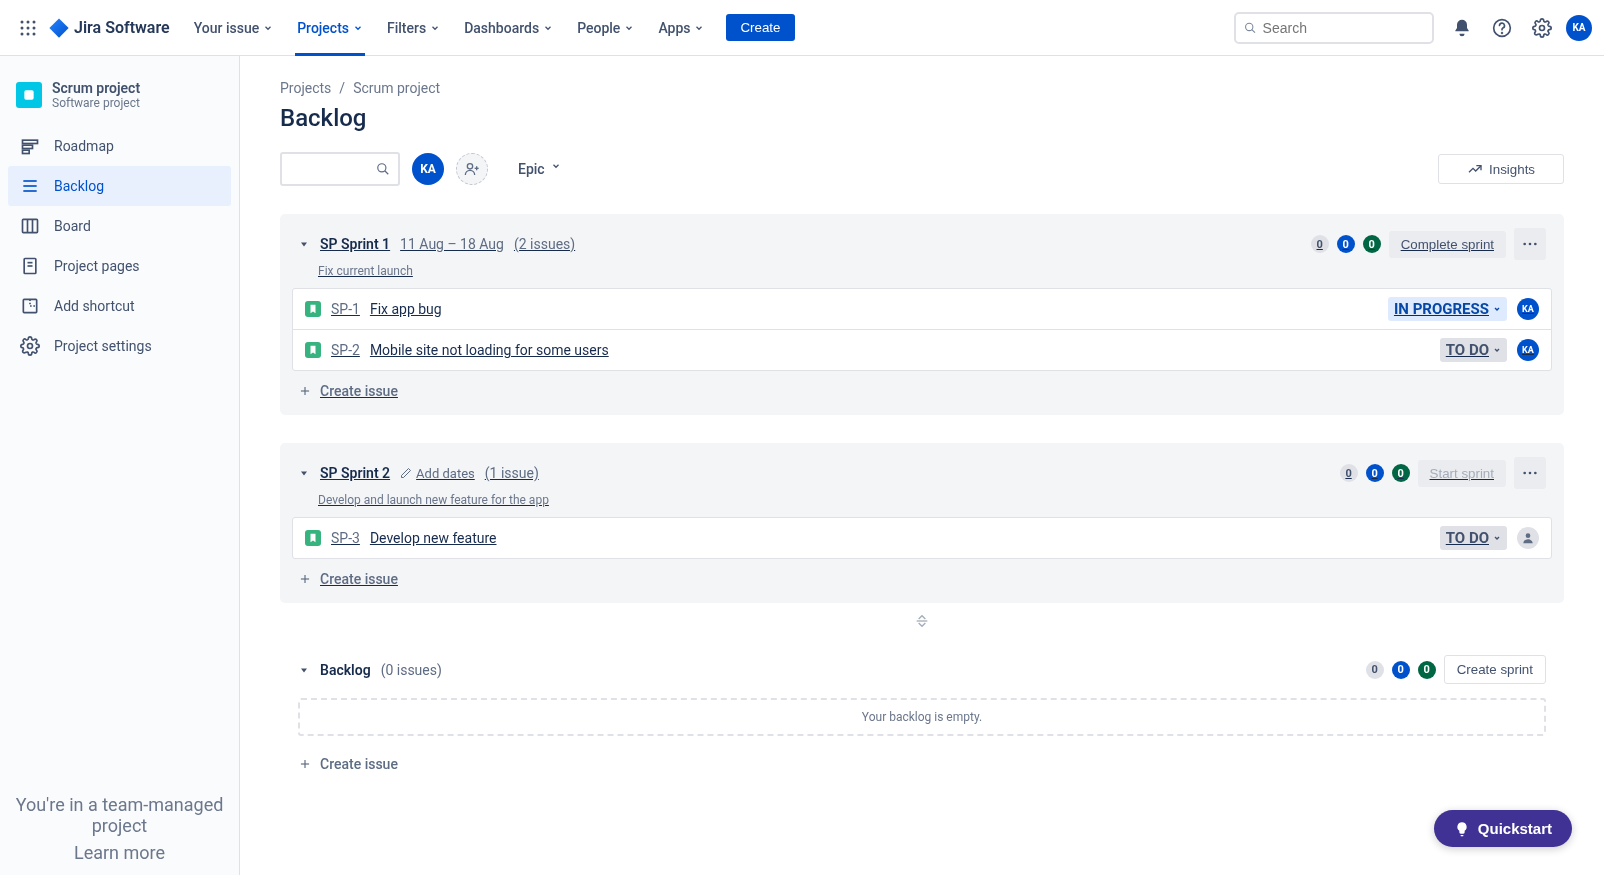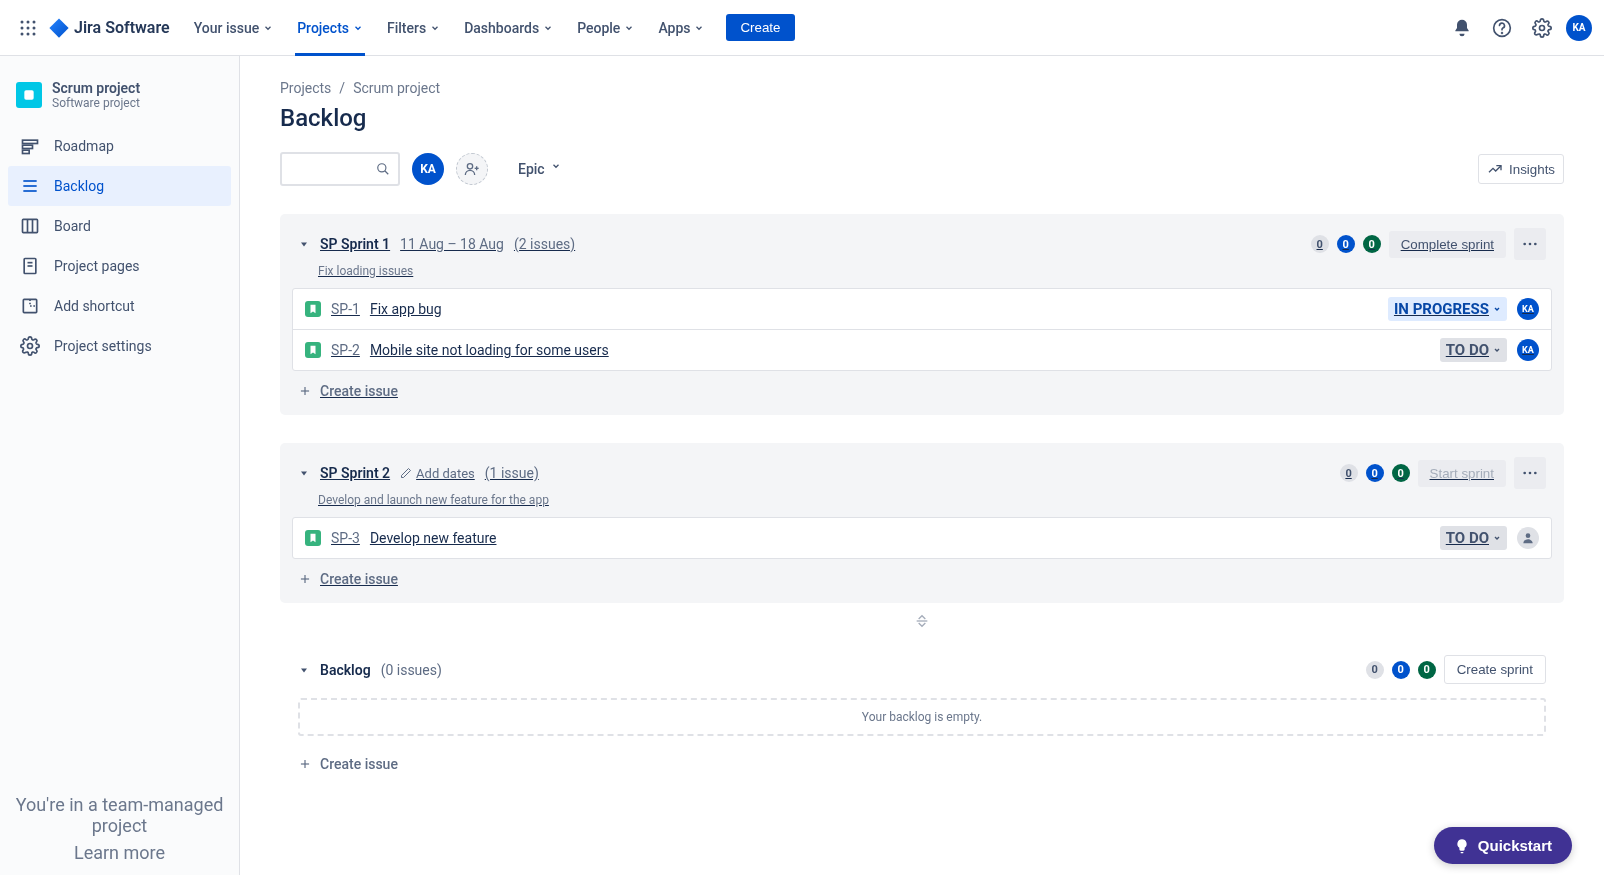--- a/index.html
+++ b/index.html
@@ -44,21 +44,21 @@
 .breadcrumbs a { color:#6B778C; text-decoration:none; cursor:pointer; }
 .page-title { font-size:24px; font-weight:500; color:#172B4D; margin-top:8px; }
 
 
 .filter-row { display:flex; align-items:center; gap:12px; margin-top:20px; }
 .filter-search { width:120px; height:34px; border:2px solid #dfe1e6; border-radius:3px; display:flex; align-items:center; justify-content:flex-end; padding-right:8px; color:#5E6C84; }
 .avatar-md { width:32px; height:32px; border-radius:50%; background:#0052CC; color:#fff; font-size:12px; font-weight:700; display:flex; align-items:center; justify-content:center; }
 .add-person { width:32px; height:32px; border-radius:50%; background:#f4f5f7; border:1px dashed #c1c7d0; display:flex; align-items:center; justify-content:center; color:#5E6C84; cursor:pointer; }
 .epic-dd { display:flex; align-items:flex-start; gap:6px; padding:6px 10px; cursor:pointer; color:#42526E; font-weight:500; margin-left:8px; }
 .filter-spacer { flex:1; }
-.insights-btn { border:1px solid #dfe1e6; background:#fff; display:flex; align-items:center; gap:6px; padding:6px 8px; border-radius:3px; cursor:pointer; color:#42526E; font-weight:500; }
+.insights-btn { border:1px solid #dfe1e6; background:#fff; display:flex; align-items:center; gap:6px; padding:6px 28px; border-radius:3px; cursor:pointer; color:#42526E; font-weight:500; }
 
 
 .sprint-panel { background:#F4F5F7; border-radius:5px; margin-top:28px; padding-bottom:4px;text-decoration:underline; }
 .sprint-header { display:flex; align-items:center; padding:14px 18px 4px 18px; gap:10px; }
 .sprint-caret { color:#42526E; }
 .sprint-title { font-weight:600; color:#172B4D; }
 .sprint-dates { color:#5E6C84; }
 .sprint-count { color:#5E6C84;text-align:center; }
 .add-dates-btn { display:flex; align-items:center; gap:4px; color:#5E6C84; cursor:pointer; font-size:13px; }
 .sprint-goal { font-size:12px; color:#6B778C; padding:0 18px 10px 38px; }
@@ -87,21 +87,21 @@
 
 
 .drag-sep { display:flex; justify-content:center; padding:10px 0; color:#A5ADBA; }
 
 
 .backlog-section { margin-top:10px; }
 .backlog-header { display:flex; align-items:center; gap:10px; padding:6px 18px; }
 .backlog-empty { margin:8px 18px; border:2px dashed #dfe1e6; border-radius:3px; text-align:center; font-size:12px; color:#6B778C; padding:10px; }
 
 
-.quickstart-btn { position:fixed; right:32px; bottom:11px; background:#403294; color:#fff; border:none; border-radius:24px; padding:10px 20px; font-weight:600; display:flex; align-items:center; gap:8px; cursor:pointer; font-size:15px; box-shadow:0 2px 8px rgba(0,0,0,0.2); }
+.quickstart-btn { position:fixed; right:32px; bottom:28px; background:#403294; color:#fff; border:none; border-radius:24px; padding:10px 20px; font-weight:600; display:flex; align-items:center; gap:8px; cursor:pointer; font-size:15px; box-shadow:0 2px 8px rgba(0,0,0,0.2); }
 
 svg { display:block; }
 .chev-down { width:10px; height:10px; }
 </style>
 </head>
 <body>
 
 <div class="topnav">
   <div class="apps-switcher">
     <svg width="18" height="18" viewBox="0 0 24 24" fill="#42526E">
@@ -161,20 +161,27 @@
       </div>
       <div class="nav-item">
         <span>Apps</span>
         <svg class="chev-down" viewBox="0 0 24 24" fill="none" stroke="currentColor" stroke-width="3">
           <polyline points="6 9 12 15 18 9"></polyline>
         </svg>
       </div>
     </div>
   <button class="create-btn">Create</button>
   <div class="topnav-spacer"></div>
+  <div class="search-box">
+    <svg width="14" height="14" viewBox="0 0 24 24" fill="none" stroke="#7A869A" stroke-width="2">
+        <circle cx="10" cy="10" r="7"></circle>
+        <line x1="21" y1="21" x2="15" y2="15"></line>
+      </svg>
+    <input placeholder="Search" style="">
+  </div>
   <div class="topnav-icons">
     <div class="topnav-icon-btn">
         <svg width="20" height="20" viewBox="0 0 24 24" fill="#42526E">
           <path d="M12 2a6 6 0 0 0-6 6v4l-2 3v1h16v-1l-2-3V8a6 6 0 0 0-6-6zm0 20a3 3 0 0 0 3-3H9a3 3 0 0 0 3 3z"></path>
         </svg>
       </div>
     <div class="topnav-icon-btn">
         <svg width="20" height="20" viewBox="0 0 24 24" fill="none" stroke="#42526E" stroke-width="2">
           <circle cx="12" cy="12" r="10"></circle>
           <path d="M9 9a3 3 0 1 1 4 3c-1 .5-1 1-1 2" stroke-linecap="round"></path>
@@ -329,21 +336,21 @@
               <button class="sprint-action-btn">Complete sprint</button>
               <div class="more-btn">
                 <svg width="16" height="4" viewBox="0 0 24 6" fill="#42526E">
                   <circle cx="4" cy="3" r="2"></circle>
                   <circle cx="12" cy="3" r="2"></circle>
                   <circle cx="20" cy="3" r="2"></circle>
                 </svg>
               </div>
             </div>
           </div>
-          <div class="sprint-goal">Fix loading issues</div>
+          <div class="sprint-goal">Fix current launch</div>
           <div class="issue-list">
             <div class="issue-row">
               <div class="issue-type-icon">
                 <svg width="10" height="10" viewBox="0 0 24 24" fill="#fff">
                   <path d="M6 2h12v20l-6-4-6 4z"></path>
                 </svg>
               </div>
               <span class="issue-key">SP-1</span>
               <span class="issue-summary">Fix app bug</span>
               <div class="issue-row-spacer"></div>

